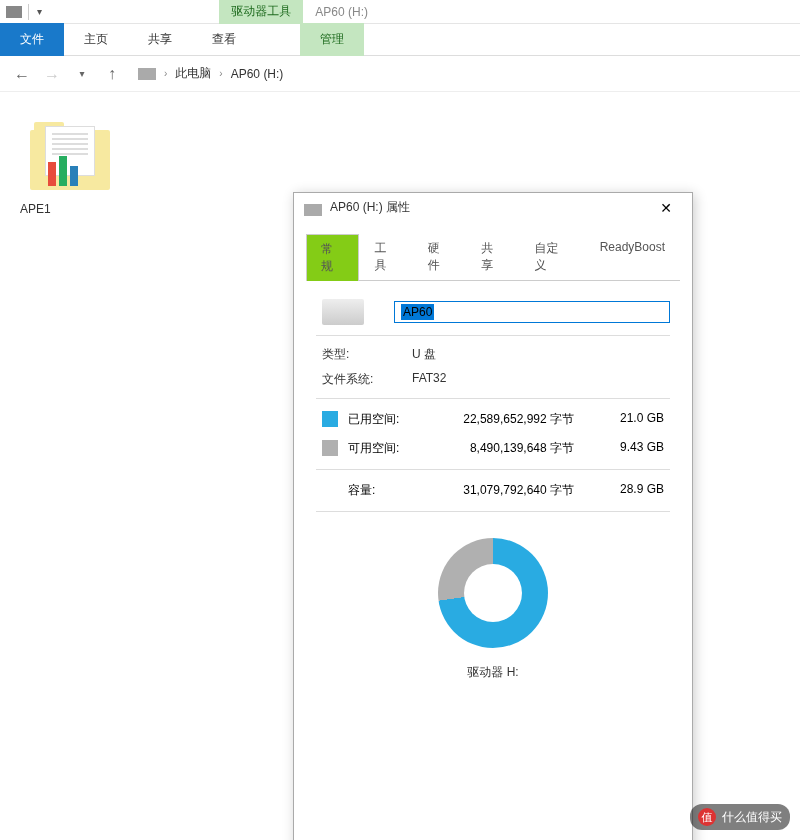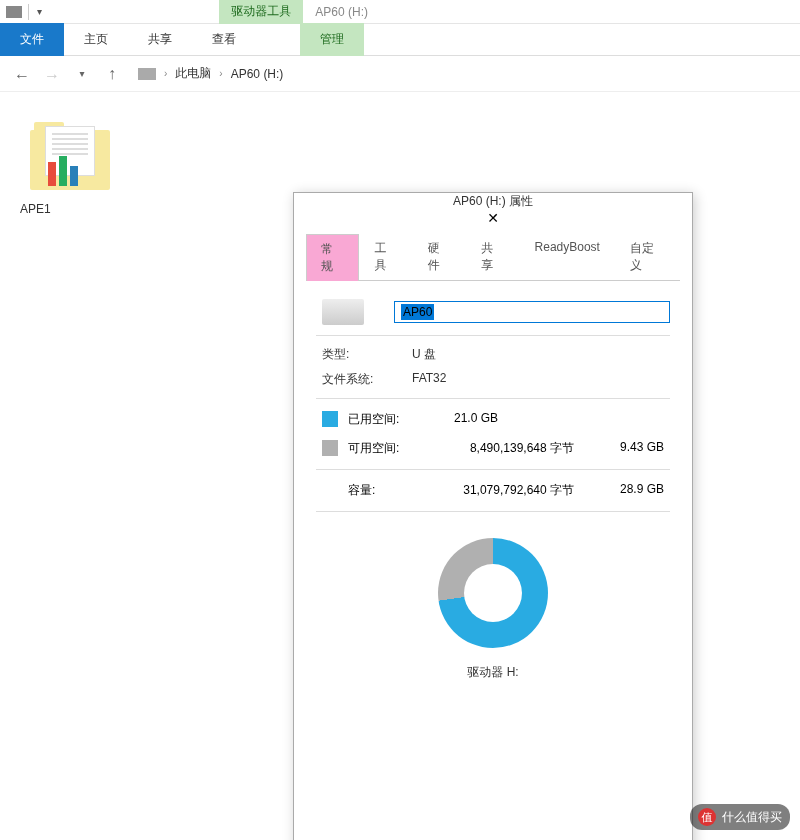--- a/index.html
+++ b/index.html
@@ -38,29 +38,29 @@
 .folder-doc { position: absolute; width: 50px; height: 50px; top: 4px; left: 15px; background: #fff; border: 1px solid #ddd; }
 .folder-doc::before { content: ''; position: absolute; top: 6px; left: 6px; right: 6px; height: 2px; background: #ddd; box-shadow: 0 5px 0 #ddd, 0 10px 0 #ddd, 0 15px 0 #ddd, 0 20px 0 #ddd; }
 .folder-bars { position: absolute; bottom: 6px; left: 18px; display: flex; gap: 3px; align-items: flex-end; }
 .folder-bars span:nth-child(1) { width: 8px; height: 24px; background: #e74c3c; }
 .folder-bars span:nth-child(2) { width: 8px; height: 30px; background: #27ae60; }
 .folder-bars span:nth-child(3) { width: 8px; height: 20px; background: #2980b9; }
 .folder-label { color: #333; margin-top: 4px; }
 
 
 .dialog { position: absolute; left: 293px; top: 100px; width: 400px; height: 730px; background: #fff; border: 1px solid #aaa; box-shadow: 2px 2px 12px rgba(0,0,0,0.2); }
-.dlg-title { height: 32px; display: flex; align-items: center; padding: 0 10px; flex-direction: column; }
+.dlg-title { height: 32px; display: flex; align-items: flex-end; padding: 9px 10px; }
 .dlg-title-icon { width: 18px; height: 12px; background: #aaa; margin-right: 8px; }
 .dlg-title-text { flex: 1; color: #333; }
 .dlg-close { width: 32px; text-align: center; font-size: 14px; cursor: pointer; }
 .dlg-body { padding: 8px 12px 0; }
 
 .tabstrip { display: flex; border-bottom: 1px solid #ccc; }
 .ptab { padding: 6px 14px; color: #555; cursor: pointer; border: 1px solid transparent; border-bottom: none; }
-.ptab.active { border-color: #ccc; background: #f9a8d4; position: relative; top: 1px; }
+.ptab.active { border-color: #ccc; background: #84cc16; position: relative; top: 1px; }
 
 .section { padding: 18px 10px 12px; }
 .row { display: flex; align-items: center; margin-bottom: 10px; }
 .drive-big-icon { width: 42px; height: 26px; background: linear-gradient(#eee,#ccc); border-radius: 2px; margin-right: 30px; margin-left: 6px; }
 .name-input { flex: 1; border: 1px solid #0078d7; padding: 3px 6px; background: #fff; }
 .name-input span { background: #0078d7; color: #000000; padding: 1px 2px; }
 
 .hr { border-top: 1px solid #ddd; margin: 6px 0; }
 
 .kv { display: flex; padding: 4px 6px; }
@@ -139,42 +139,43 @@
       <div class="dlg-title-icon"></div>
       <div class="dlg-title-text">AP60 (H:) 属性</div>
       <div class="dlg-close">✕</div>
     </div>
     <div class="dlg-body">
       <div class="tabstrip">
         <div class="ptab active">常规</div>
         <div class="ptab">工具</div>
         <div class="ptab">硬件</div>
         <div class="ptab">共享</div>
+        <div class="ptab">自定义</div>
         <div class="ptab">ReadyBoost</div>
-        <div class="ptab">自定义</div>
       </div>
 
       <div class="section">
         <div class="row">
           <div class="drive-big-icon"></div>
           <div class="name-input"><span>AP60</span></div>
         </div>
         <div class="hr"></div>
         <div class="kv">
           <div class="k">类型:</div>
           <div class="v">U 盘</div>
         </div>
         <div class="kv">
           <div class="k">文件系统:</div>
           <div class="v">FAT32</div>
         </div>
         <div class="hr"></div>
         <div class="space-row">
           <div class="swatch used"></div>
           <div class="space-label">已用空间:</div>
+          <div class="space-bytes">22,589,652,992 字节</div>
           <div class="space-gb">21.0 GB</div>
         </div>
         <div class="space-row">
           <div class="swatch free"></div>
           <div class="space-label">可用空间:</div>
           <div class="space-bytes">8,490,139,648 字节</div>
           <div class="space-gb">9.43 GB</div>
         </div>
         <div class="hr"></div>
         <div class="space-row">

